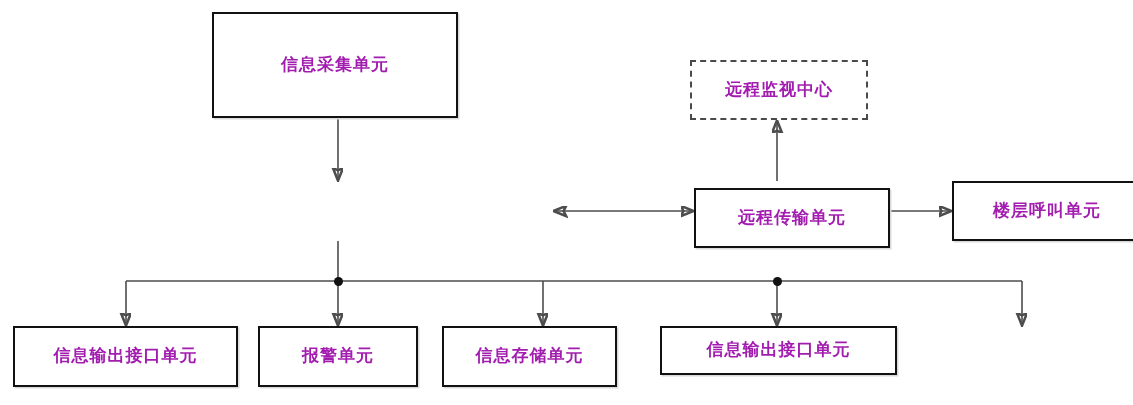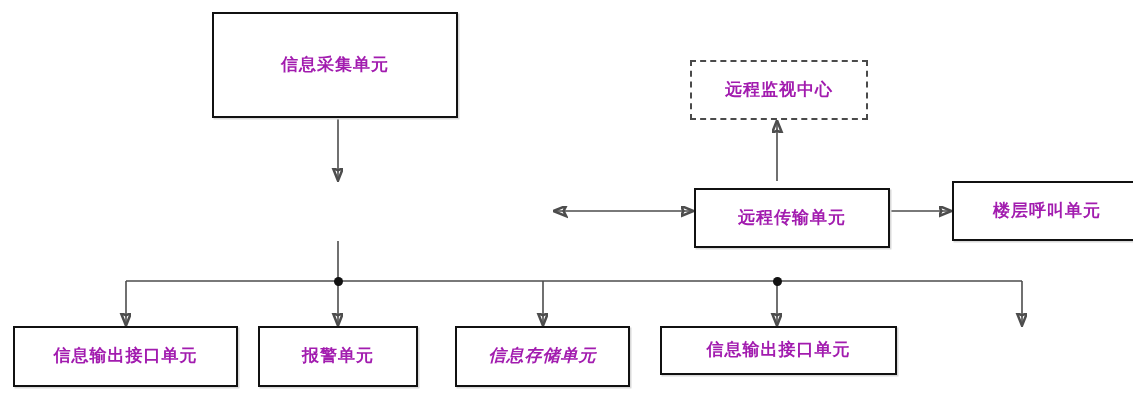--- a/index.html
+++ b/index.html
@@ -122,21 +122,21 @@
   </div>
 
   <div class="node solid" style="left:13px; top:326px; width:225px; height:61px;">
     <span class="node-label">信息输出接口单元</span>
   </div>
 
   <div class="node solid" style="left:258px; top:326px; width:160px; height:61px;">
     <span class="node-label">报警单元</span>
   </div>
 
-  <div class="node solid" style="left:455px; top:326px; width:175px; height:61px;font-style:italic;">
+  <div class="node solid" style="left:442px; top:326px; width:175px; height:61px;">
     <span class="node-label">信息存储单元</span>
   </div>
 
   <div class="node solid" style="left:660px; top:326px; width:237px; height:49px;">
     <span class="node-label">信息输出接口单元</span>
   </div>
 
 
 </div>
 

